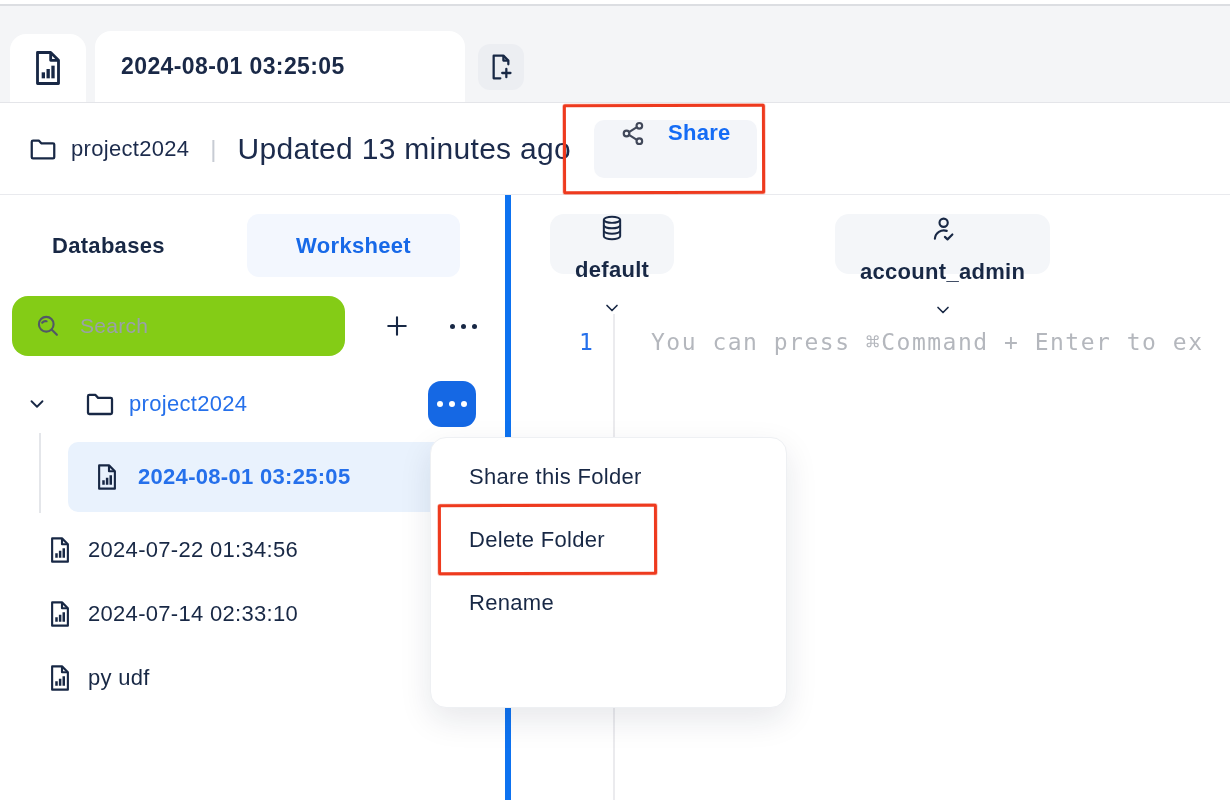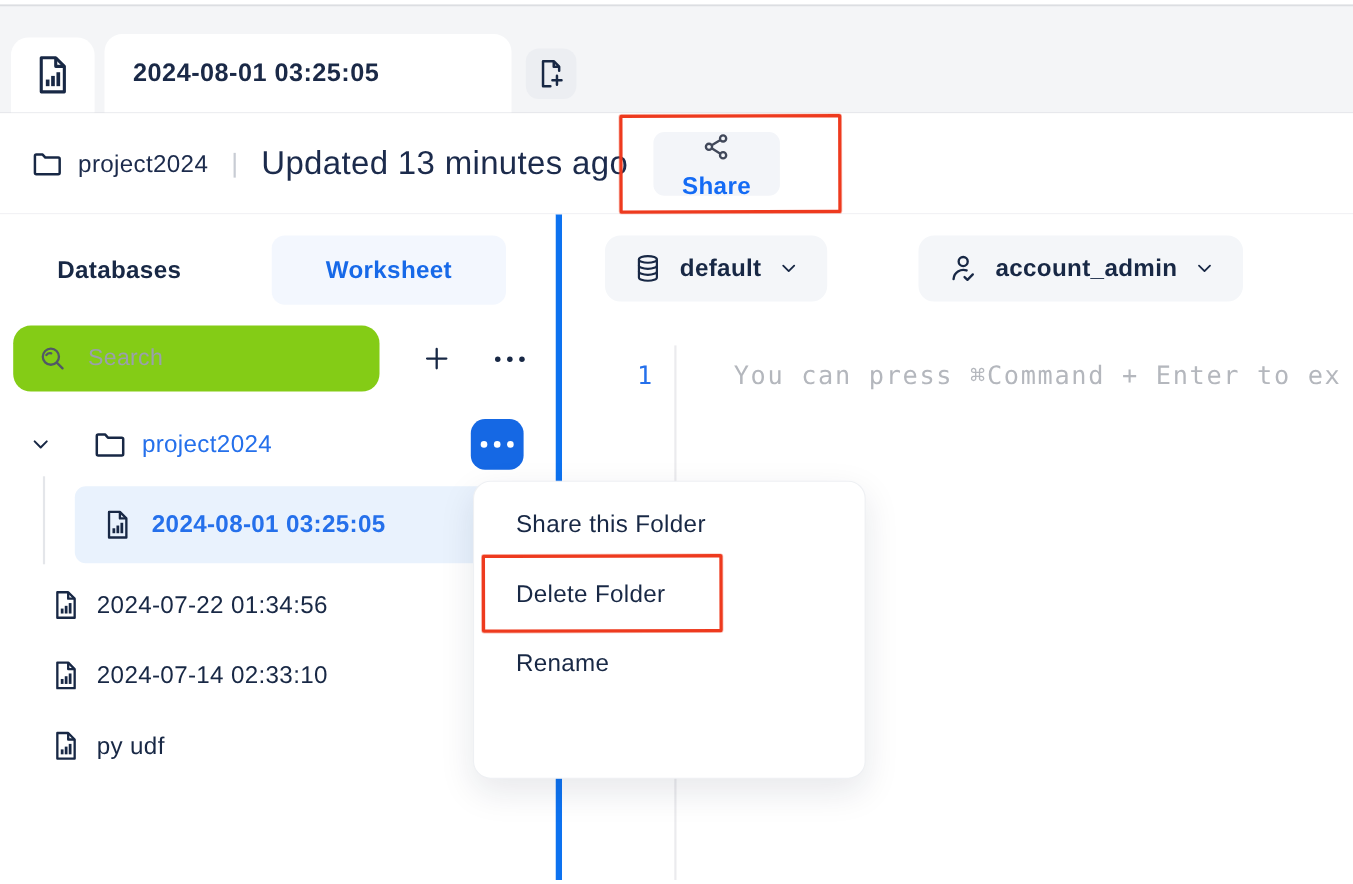--- a/index.html
+++ b/index.html
@@ -18,21 +18,21 @@
   .tab-new { position:absolute; left:478px; top:38px; width:46px; height:46px; background:#eceef2;
     border-radius:12px; display:flex; align-items:center; justify-content:center; }
 
   
   .crumbrow { position:relative; height:92px; background:#fff; border-bottom:1px solid #e9eaee;
     display:flex; align-items:center; padding-left:28px; }
   .crumbrow .folder-name { margin-left:13px; font-size:22px; font-weight:500; color:#1c2b4c; letter-spacing:.3px; }
   .crumbrow .sep { margin:0 21px; color:#c8ccd4; font-size:24px; font-weight:300; }
   .crumbrow .updated { font-size:30px; font-weight:500; color:#1c2b4c; letter-spacing:.3px; }
   .share-btn { margin-left:23px; height:58px; padding:0 26px; background:#f3f5f9; border-radius:10px;
-    display:flex; align-items:center; gap:9px; cursor:pointer;flex-direction:column; }
+    display:flex; align-items:flex-start; gap:21px; cursor:pointer; }
   .share-btn .label { font-size:22px; font-weight:700; color:#146bf5; letter-spacing:.3px; }
 
   .sketch { position:absolute; border:3px solid #ee3a1e; border-radius:2px; z-index:30;
     pointer-events:none; transform:rotate(-0.15deg); box-shadow:0 0 0 .6px rgba(238,58,30,.35); }
   .sketch-share { left:563px; top:1px; width:202px; height:90px; }
 
   
   .main { position:relative; display:flex; height:605px; background:#fff; }
   .sidebar { position:relative; width:505px; background:#fff; flex:none; }
   .vdivider { width:6px; background:#0d72f0; flex:none; }
@@ -77,27 +77,27 @@
   
   .ctx-menu { position:absolute; left:430px; top:242px; width:357px; height:271px; background:#fff;
     border:1px solid #eef0f3; border-radius:16px; box-shadow:0 12px 32px rgba(20,30,60,.10);
     padding-top:7px; z-index:20; }
   .ctx-item { height:63px; line-height:63px; padding-left:38px; font-size:22px; color:#182845;
     letter-spacing:.3px; cursor:pointer; }
   .sketch-menu { left:438px; top:309px; width:219px; height:71px; }
 
   
   .pill { position:absolute; top:19px; height:60px; padding:0 25px; background:#f4f6f9; border-radius:14px;
-    display:flex; align-items:center; gap:15px; cursor:pointer; }
+    display:flex; align-items:center; gap:15px; cursor:pointer;flex-direction:column; }
   .pill .label { font-size:22px; font-weight:700; color:#182845; letter-spacing:.3px; }
   .pill-db { left:39px; } .pill-role { left:324px; }
   .gutter-line { position:absolute; left:102px; top:119px; bottom:0; width:2px; background:#ebebee; }
   .line-num { position:absolute; left:58px; top:134px; width:34px; text-align:center;
     font-family:"DejaVu Sans Mono", monospace; font-size:23px; color:#2570eb; }
-  .editor-ph { position:absolute; left:156px; top:134px; white-space:nowrap;
+  .editor-ph { position:absolute; left:140px; top:134px; white-space:nowrap;
     font-family:"DejaVu Sans Mono", monospace; font-size:23px; letter-spacing:1.5px; color:#b4b7bd; }
 
   svg { display:block; }
 </style>
 </head>
 <body>
 
 <div class="top-strip"></div>
 
 <div class="tabbar">

